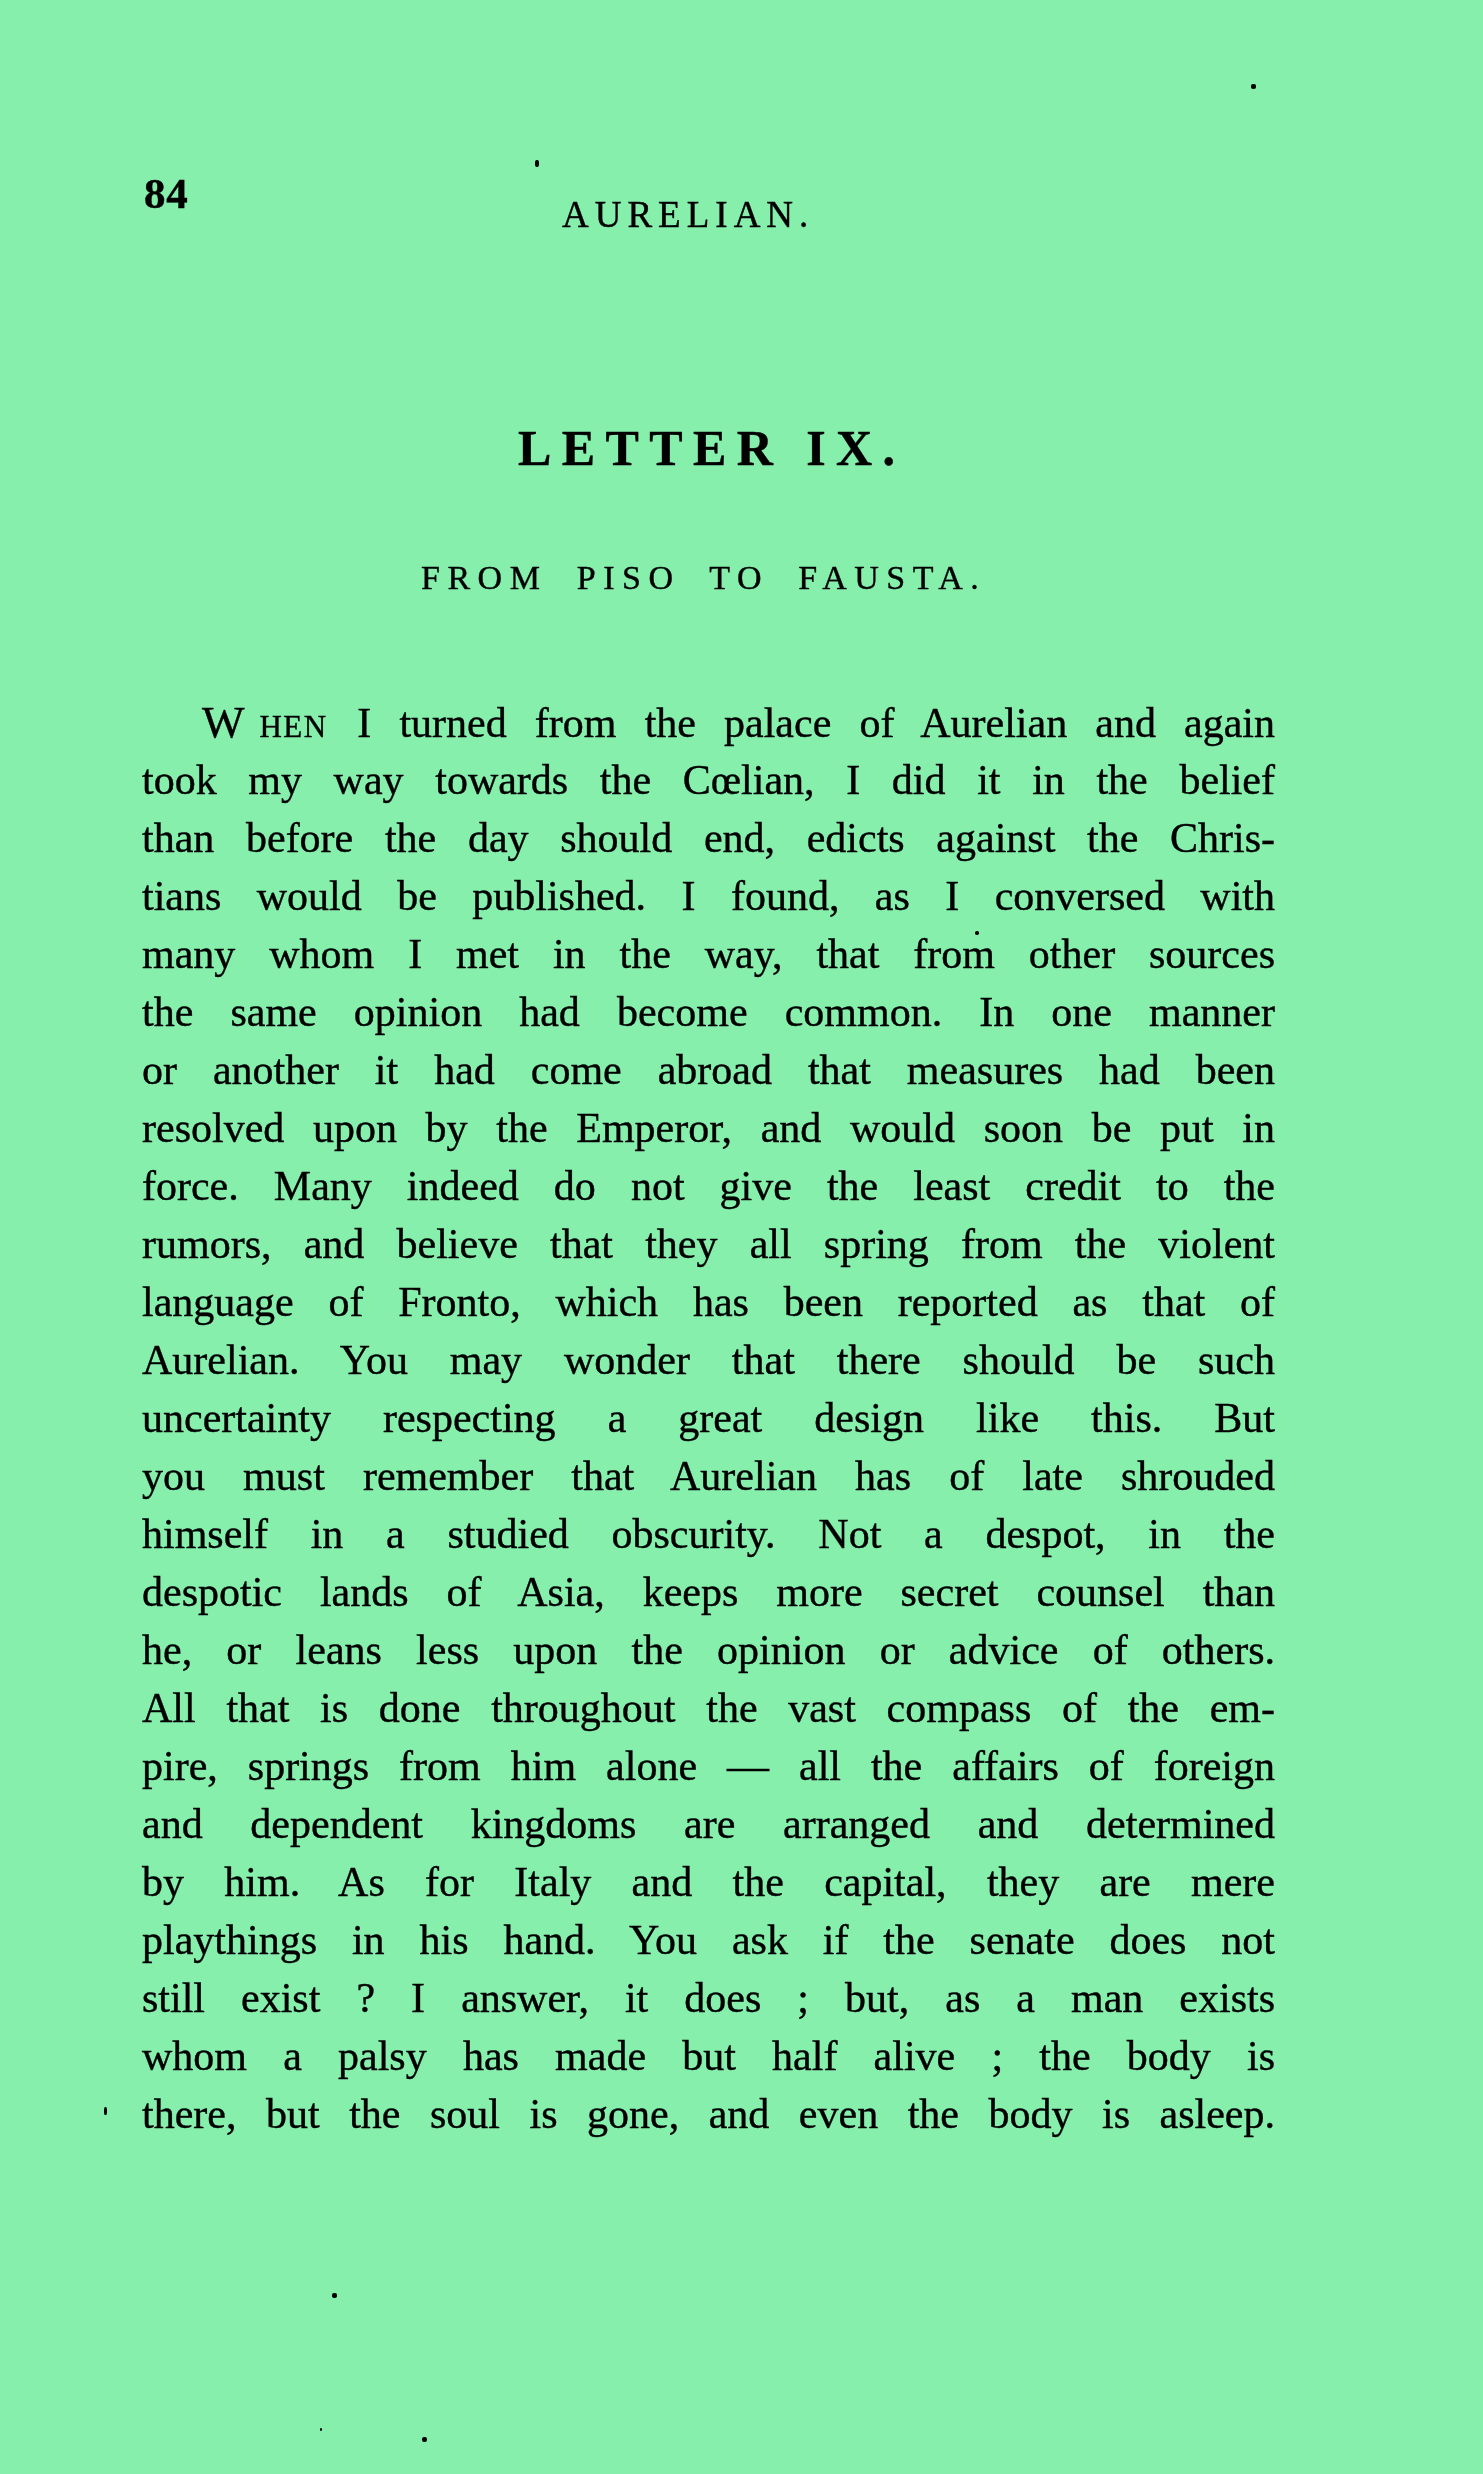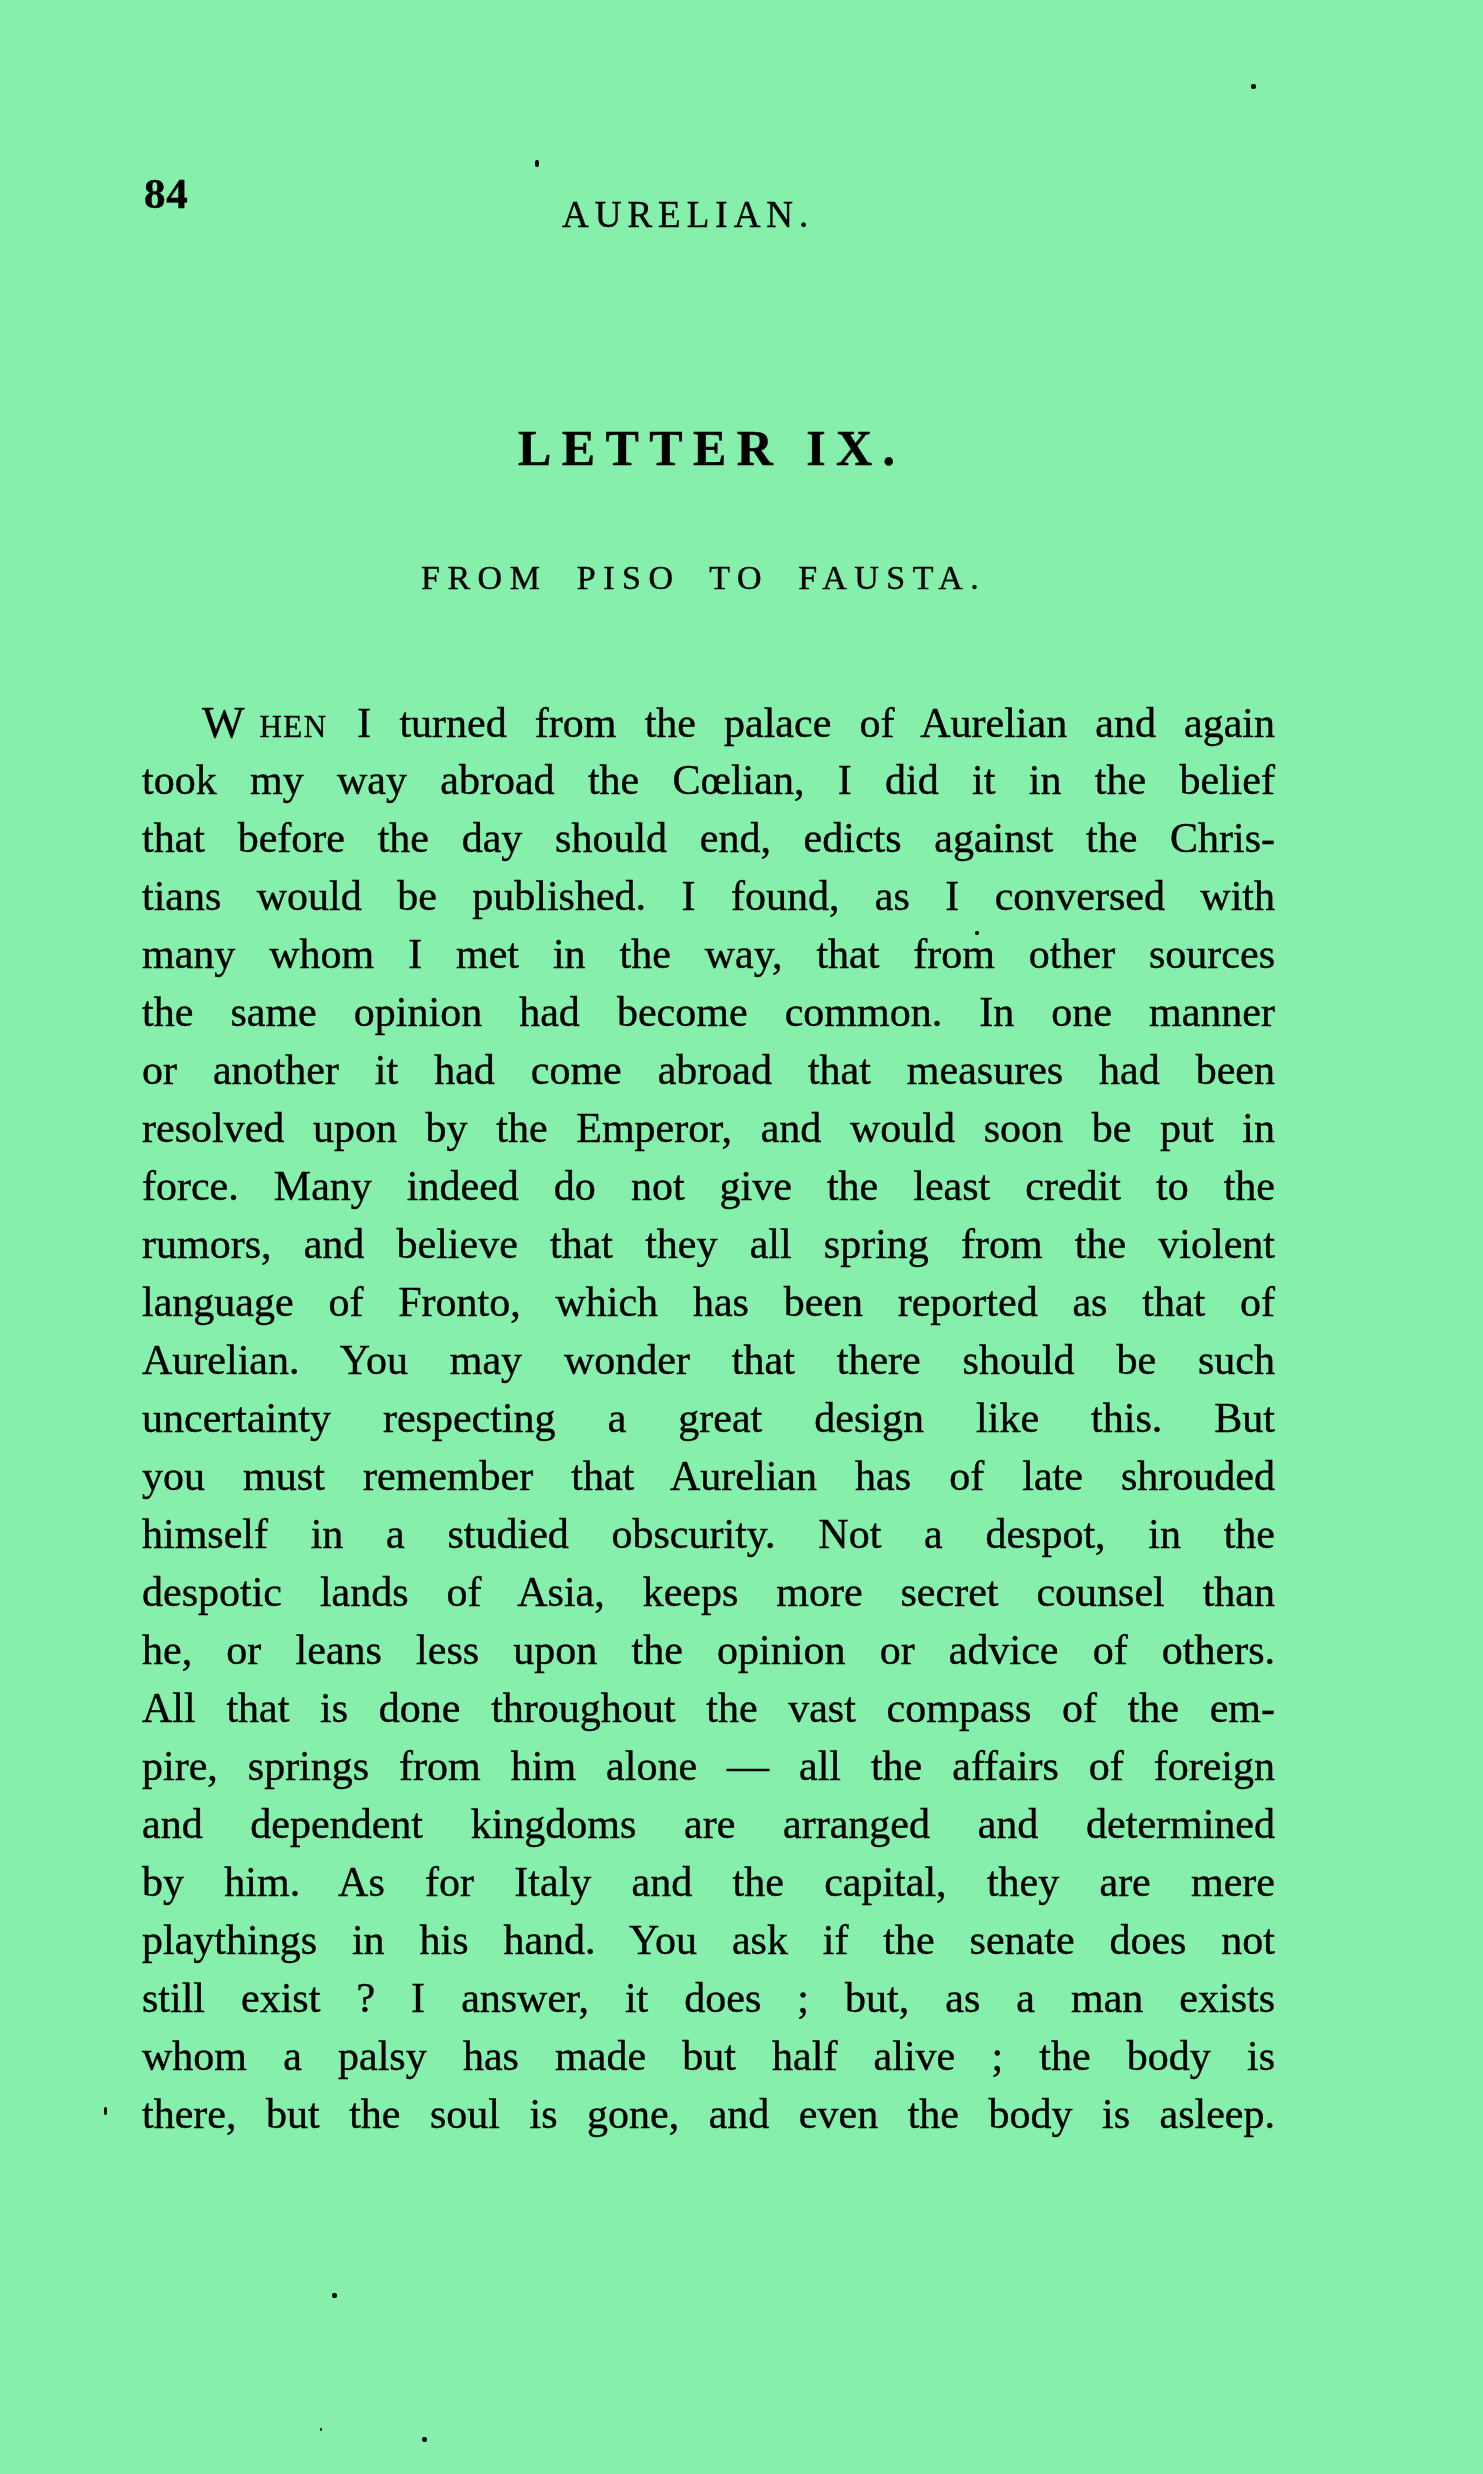--- a/index.html
+++ b/index.html
@@ -108,22 +108,22 @@
   <div class="page-number">84</div>
 
   <div class="running-title">AURELIAN.</div>
 
   <h1 class="letter-title">LETTER IX.</h1>
 
   <h2 class="letter-subtitle">FROM PISO TO FAUSTA.</h2>
 
   <section class="body-text">
       <div class="line first"><span class="lead-initial">W</span><span class="lead-smallcaps">hen</span> I turned from the palace of Aurelian and again</div>
-      <div class="line">took my way abroad the Cœlian, I did it in the belief</div>
-      <div class="line">that before the day should end, edicts against the Chris-</div>
+      <div class="line">took my way towards the Cœlian, I did it in the belief</div>
+      <div class="line">than before the day should end, edicts against the Chris-</div>
       <div class="line">tians would be published. I found, as I conversed with</div>
       <div class="line">many whom I met in the way, that from other sources</div>
       <div class="line">the same opinion had become common. In one manner</div>
       <div class="line">or another it had come abroad that measures had been</div>
       <div class="line">resolved upon by the Emperor, and would soon be put in</div>
       <div class="line">force. Many indeed do not give the least credit to the</div>
       <div class="line">rumors, and believe that they all spring from the violent</div>
       <div class="line">language of Fronto, which has been reported as that of</div>
       <div class="line">Aurelian. You may wonder that there should be such</div>
       <div class="line">uncertainty respecting a great design like this. But</div>

